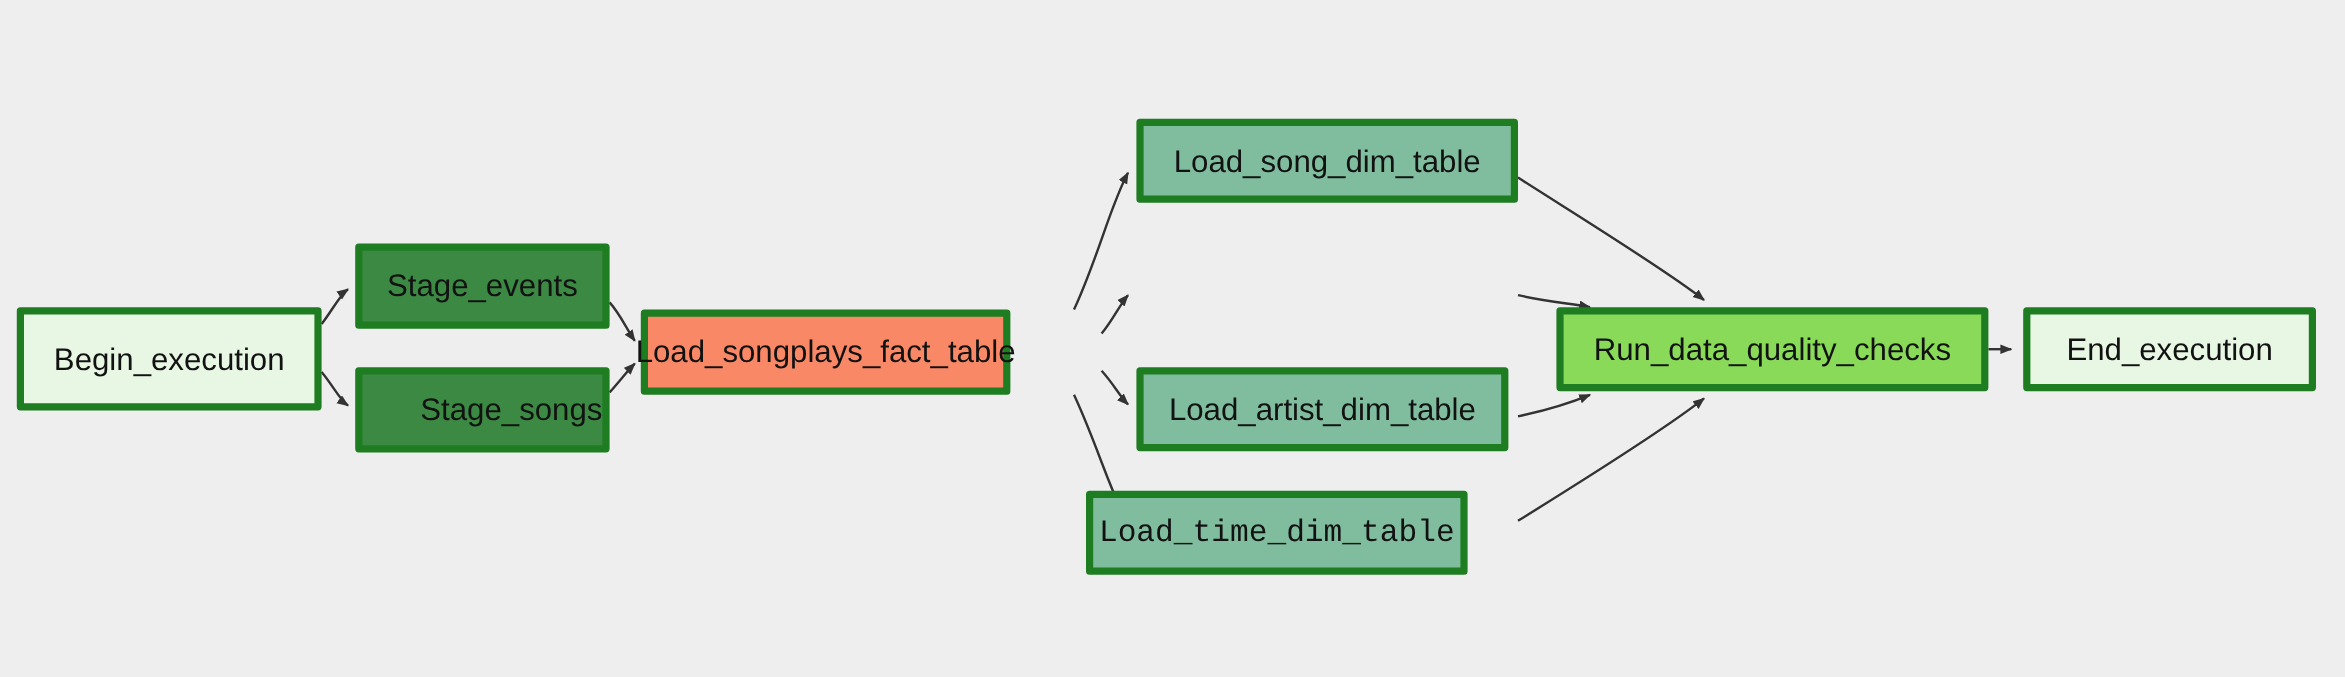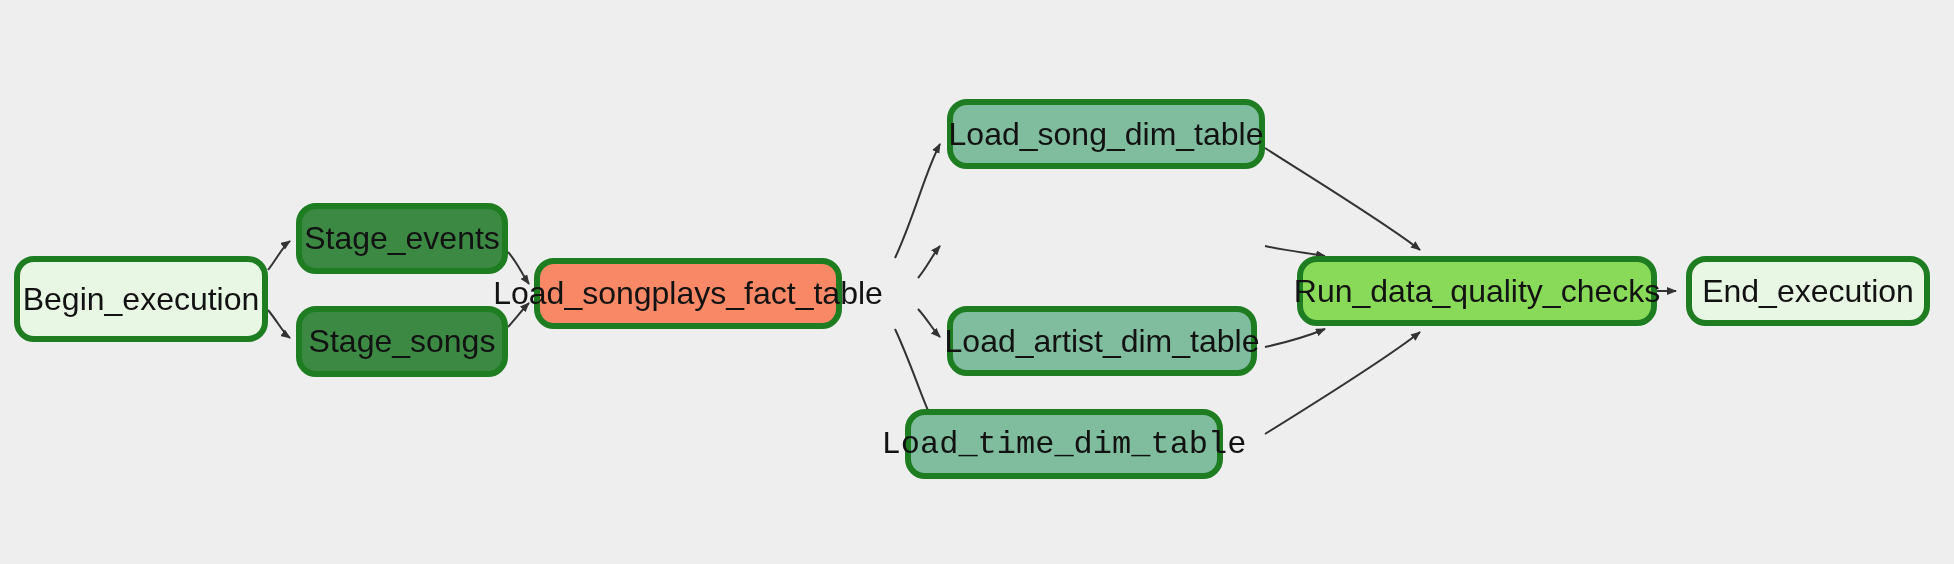--- a/index.html
+++ b/index.html
@@ -28,25 +28,25 @@
   .edge{
     stroke:var(--edge);
     stroke-width:2;
     fill:none;
   }
   marker path{ fill:var(--edge); }
   .node{
     position:absolute;
     box-sizing:border-box;
     border:6px solid var(--node-border);
-    border-radius:20px;
+    border-radius:3px;
     display:flex;
     align-items:center;
     justify-content:center;
-    font-size:32px;
+    font-size:26px;
     color:#121212;
     white-space:nowrap;
     cursor:pointer;
   }
   .node span{ pointer-events:none; }
 </style>
 </head>
 <body>
 
 <div class="canvas">
@@ -73,21 +73,21 @@
   </svg>
 
   <div class="node" style="left: 14px; top: 256px; width: 254px; height: 86px; background: rgb(232, 247, 228);">
     <span>Begin_execution</span>
   </div>
 
   <div class="node" style="left: 296px; top: 203px; width: 212px; height: 71px; background: rgb(60, 137, 68); justify-content: center;">
     <span>Stage_events</span>
   </div>
 
-  <div class="node" style="left: 296px; top: 306px; width: 212px; height: 71px; background: rgb(60, 137, 68);">
+  <div class="node" style="left: 296px; top: 306px; width: 212px; height: 71px; background: rgb(60, 137, 68); justify-content: flex-end;">
     <span>Stage_songs</span>
   </div>
 
   <div class="node" style="left: 534px; top: 258px; width: 308px; height: 71px; background: rgb(249, 136, 102);">
     <span>Load_songplays_fact_table</span>
   </div>
 
   <div class="node" style="left: 947px; top: 99px; width: 318px; height: 70px; background: rgb(128, 189, 158);">
     <span>Load_song_dim_table</span>
   </div>

